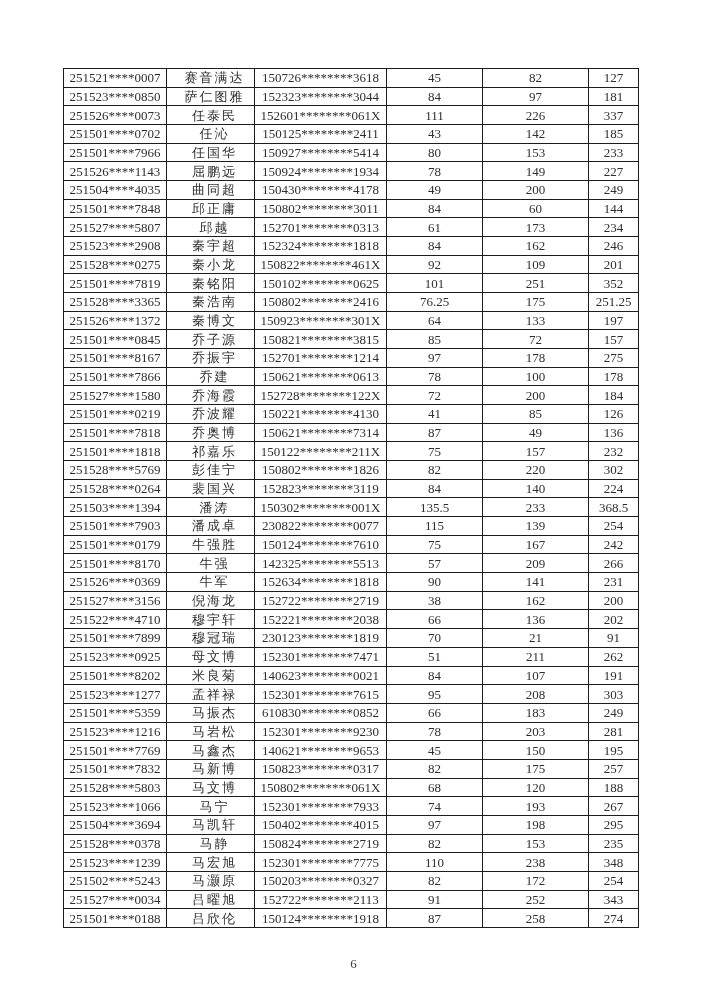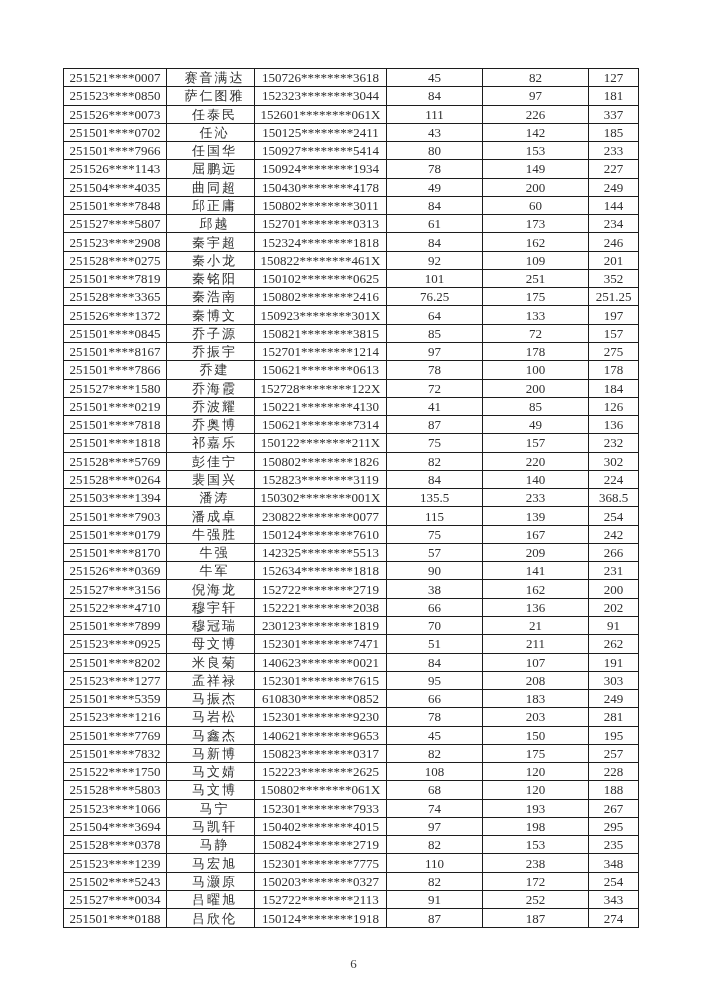--- a/index.html
+++ b/index.html
@@ -358,28 +358,20 @@
   </tr>
         <tr>
     <td>251501****7832</td>
     <td class="name-cell">马新博</td>
     <td>150823********0317</td>
     <td>82</td>
     <td>175</td>
     <td>257</td>
   </tr>
         <tr>
-    <td>251522****1750</td>
-    <td class="name-cell">马文婧</td>
-    <td>152223********2625</td>
-    <td>108</td>
-    <td>120</td>
-    <td>228</td>
-  </tr>
-        <tr>
     <td>251528****5803</td>
     <td class="name-cell">马文博</td>
     <td>150802********061X</td>
     <td>68</td>
     <td>120</td>
     <td>188</td>
   </tr>
         <tr>
     <td>251523****1066</td>
     <td class="name-cell">马宁</td>
@@ -426,19 +418,19 @@
     <td>152722********2113</td>
     <td>91</td>
     <td>252</td>
     <td>343</td>
   </tr>
         <tr>
     <td>251501****0188</td>
     <td class="name-cell">吕欣伦</td>
     <td>150124********1918</td>
     <td>87</td>
-    <td>187</td>
+    <td>258</td>
     <td>274</td>
   </tr>
       </tbody>
   </table>
   <div class="page-number">6</div>
 </div>
 
 </body></html>

